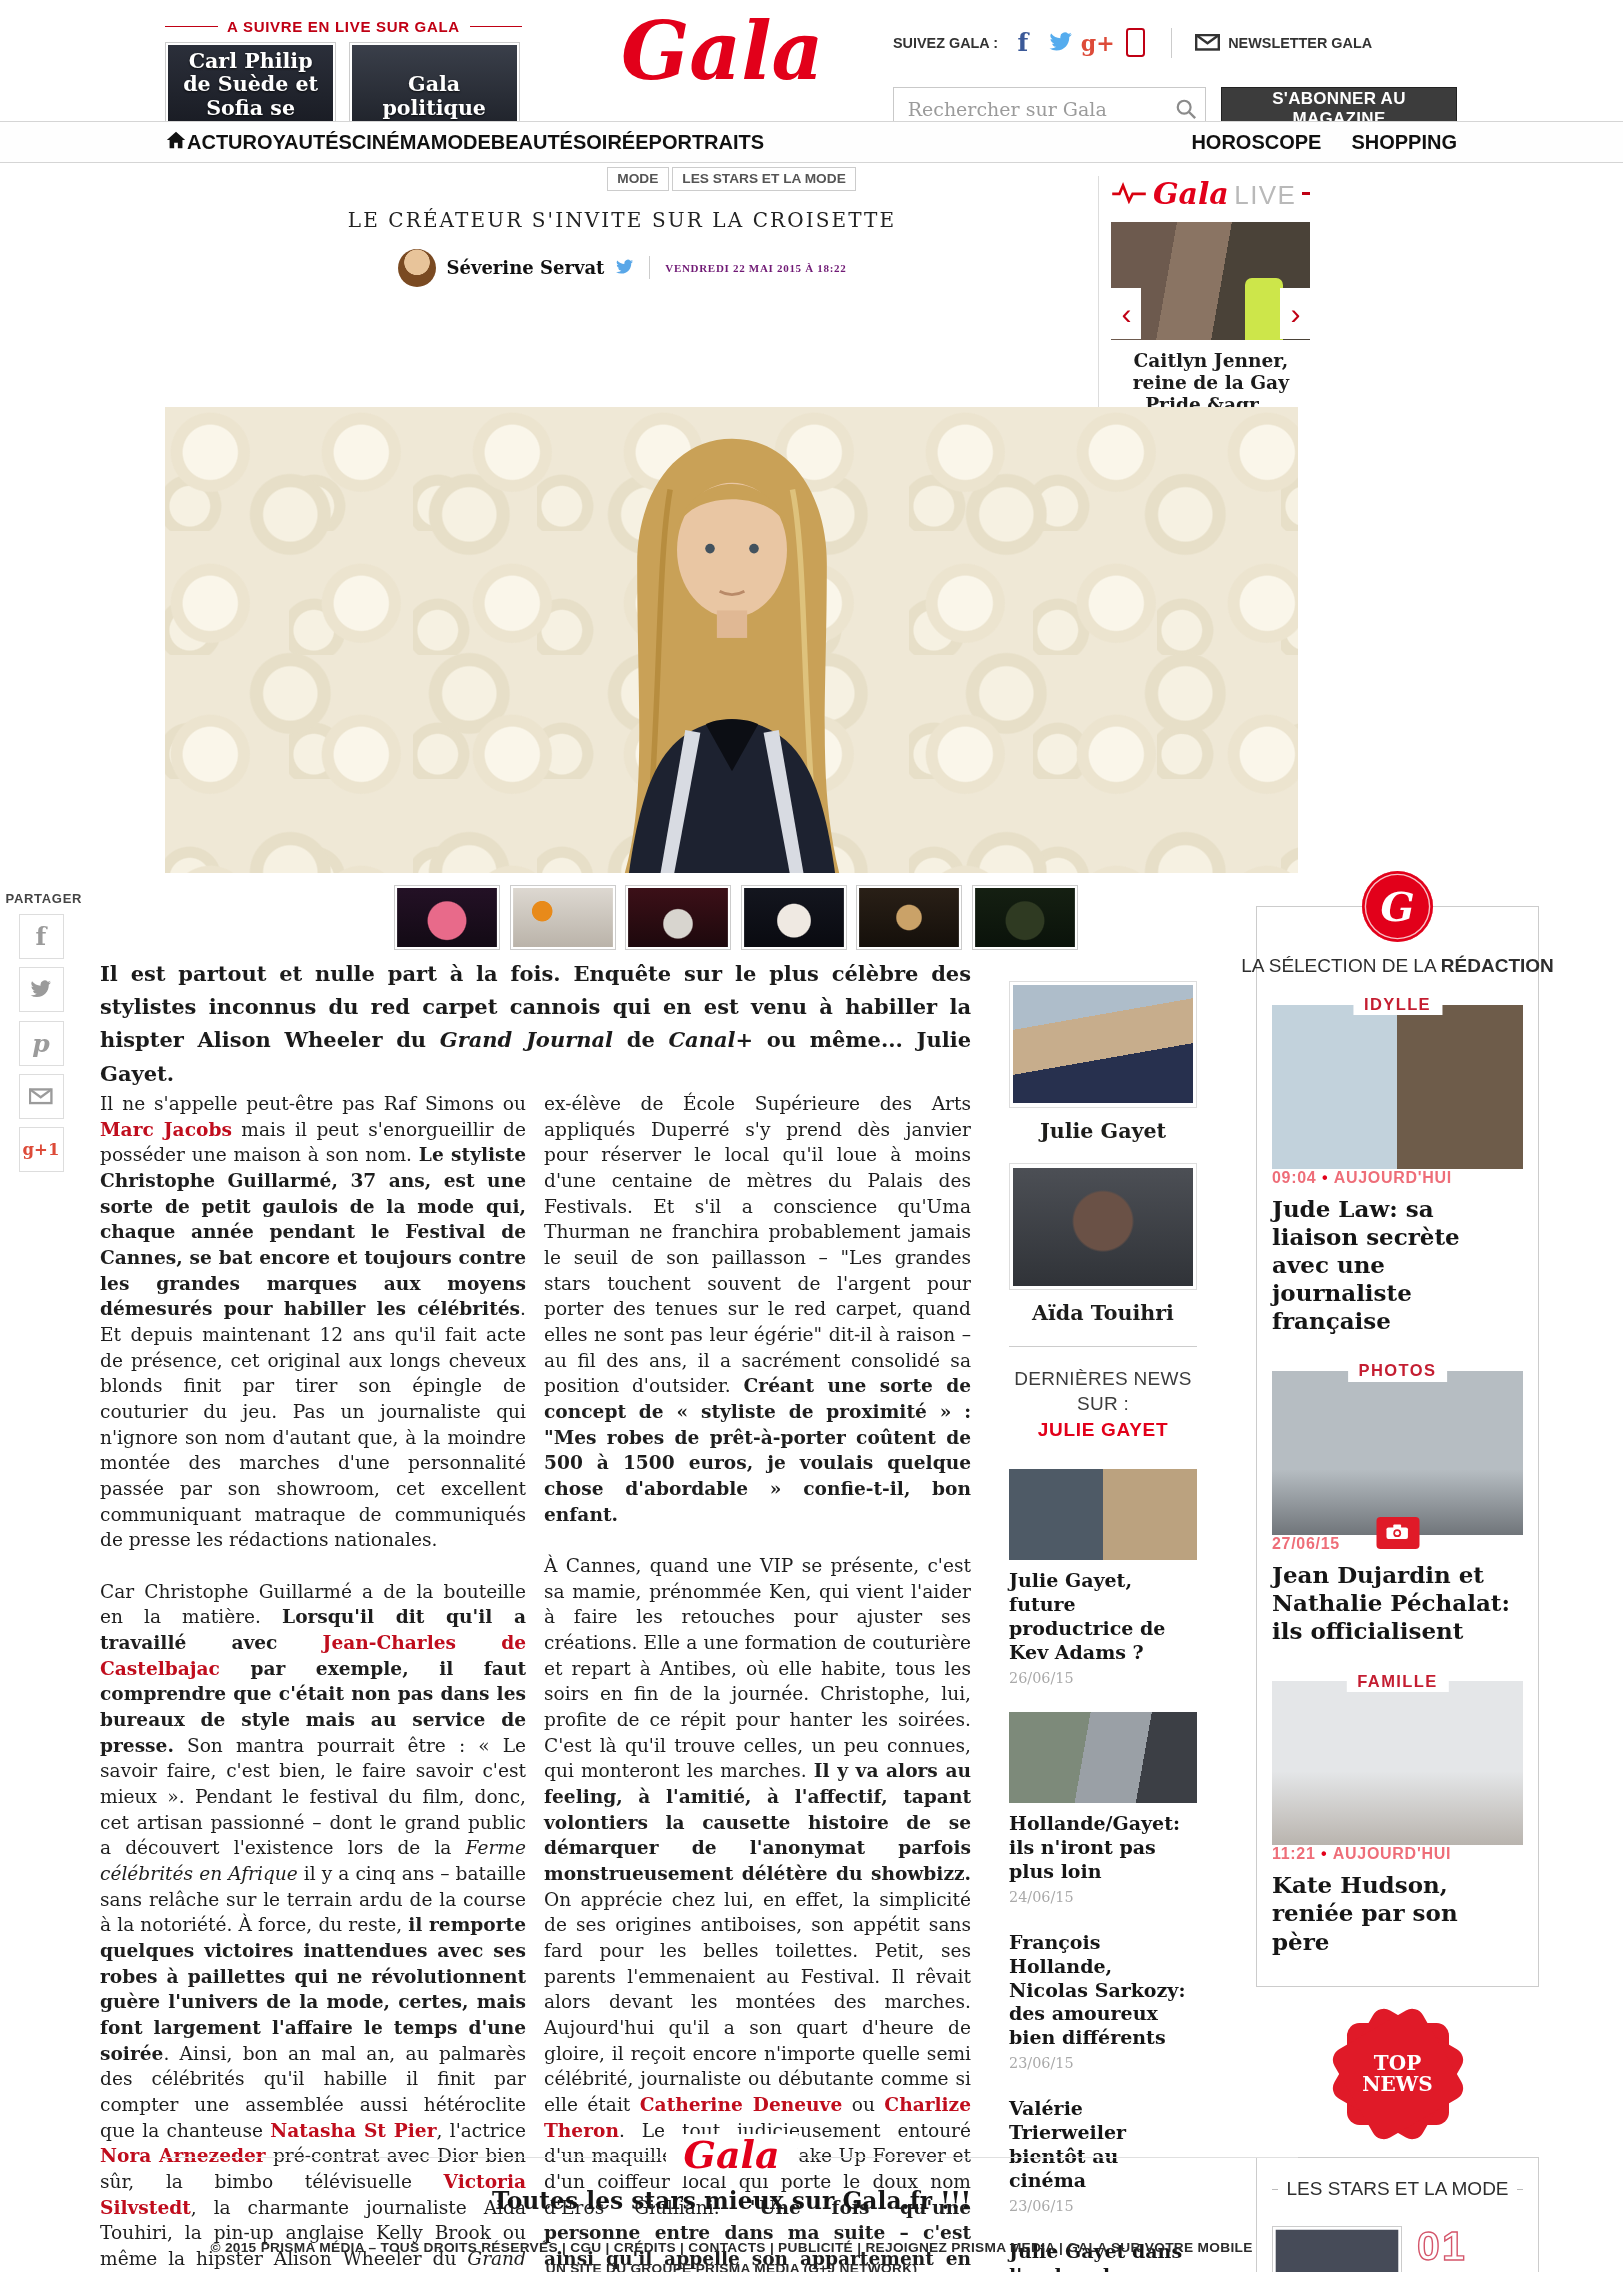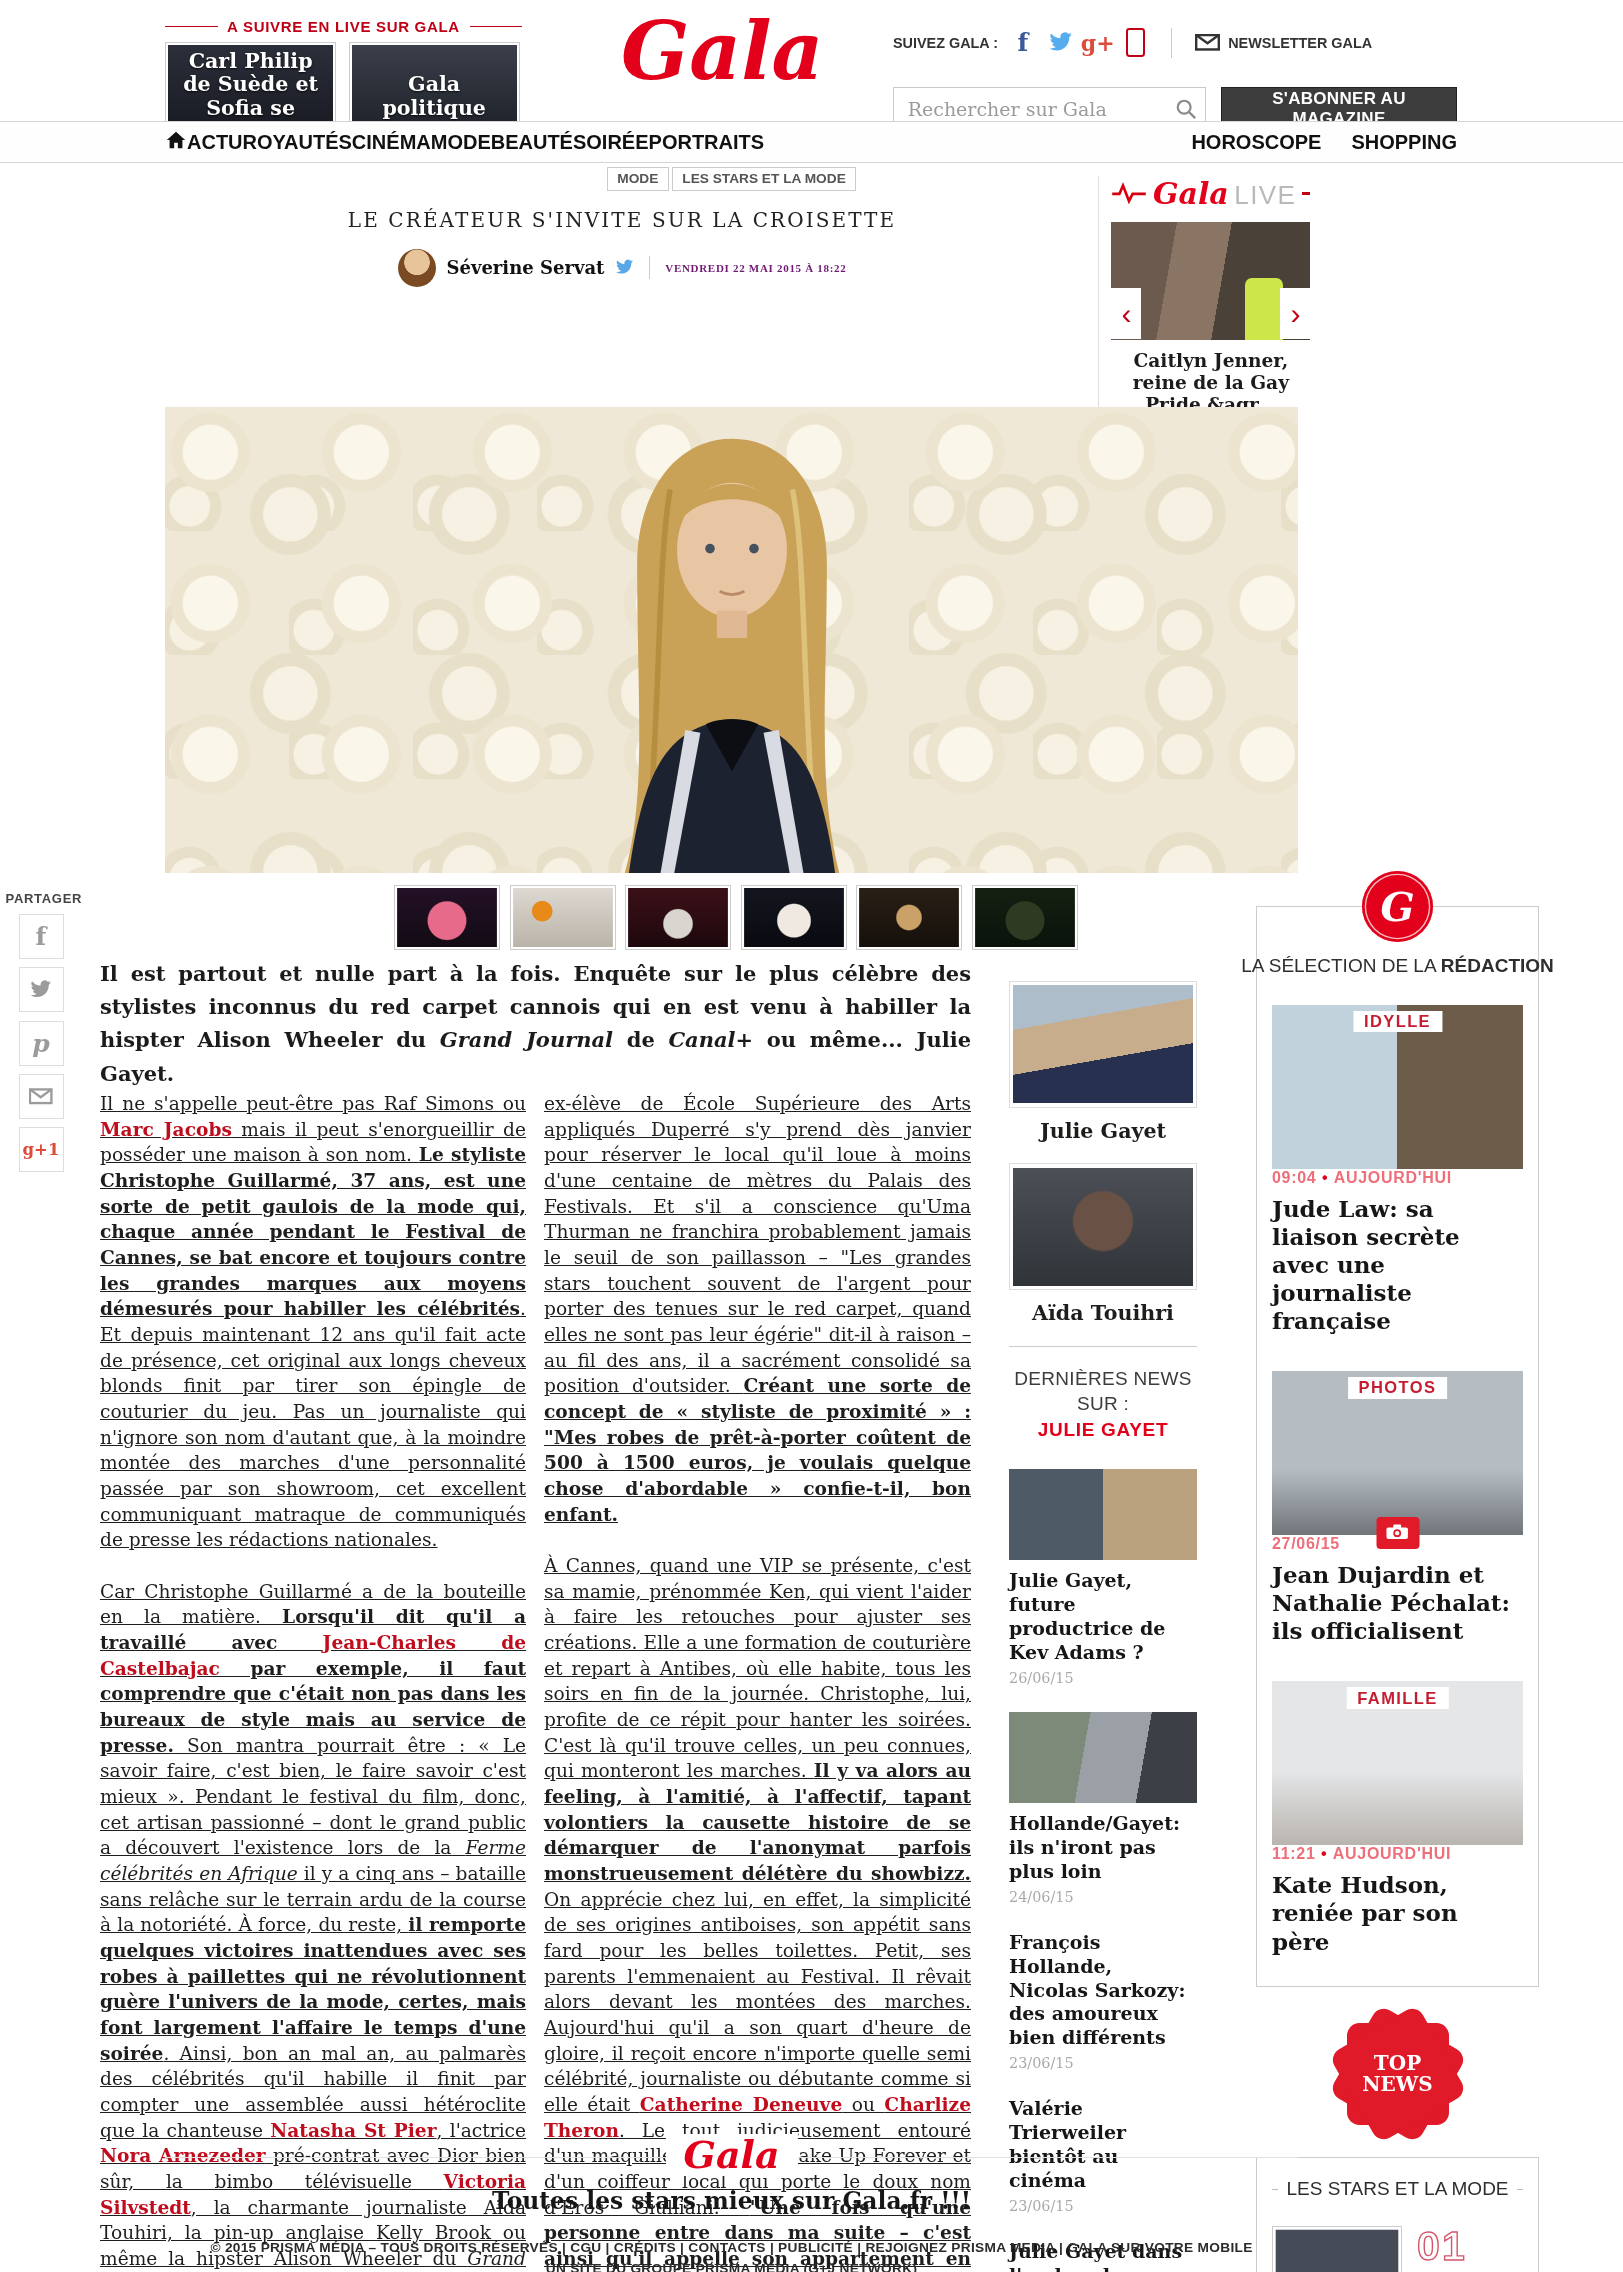--- a/index.html
+++ b/index.html
@@ -96,21 +96,21 @@
   .sh{display:flex;align-items:center;justify-content:center;width:43px;height:43px;margin:8.2px auto 0;
       border:0.7px solid #ddd;background:#fff;color:#9b9b9b;}
   .sh .glyph{font-family:"DejaVu Serif",serif;font-weight:bold;font-size:25px;}
   .sh-gp{color:#dd4b39;font-weight:bold;font-size:16.5px;font-family:"DejaVu Serif",serif;}
   
   .intro{left:100px;top:957px;width:871px;font-weight:bold;font-size:21px;line-height:1.58;
          text-align:justify;color:#1b1b1b;margin:0;}
   .col{font-size:18.6px;line-height:1.38;text-align:justify;color:#1e1e1e;}
   .colL{left:100px;top:1091px;width:426px;}
   .colR{left:544px;top:1091px;width:427px;}
-  .col p{margin:0 0 26px;text-decoration:underline;}
+  .col p{margin:0 0 26px;}
   
   .minibar{left:1009px;top:981px;width:188px;}
   .mb-card{border:0.7px solid #ddd;background:#fff;padding:3.4px;}
   .mb-photo{height:118px;}
   .pt1{background:linear-gradient(170deg,#aebdca 0 30%,#c7ad8c 30% 60%,#27304e 60% 100%);}
   .pt2{background:radial-gradient(circle at 50% 45%,#6a5146 0 26%,transparent 28%),linear-gradient(#4c4f55,#303338);}
   .mb-cap{text-align:center;font-family:"DejaVu Serif",serif;font-weight:bold;font-size:20.6px;margin:11px 0 20.6px;}
   .mb-sep{border-top:0.7px solid #ccc;margin:2.7px 0 19px;}
   .mb-head{text-align:center;font-size:19px;color:#3c3c3c;line-height:1.35;letter-spacing:0.3px;}
   .mb-head .name{color:#e2001a;font-weight:bold;letter-spacing:0.7px;}
@@ -126,21 +126,21 @@
            background:#e2001a;display:flex;align-items:center;justify-content:center;
            box-shadow:inset 0 0 0 2.7px #e2001a,inset 0 0 0 4.1px rgba(255,255,255,.75);}
   .g-badge span{color:#fff;font-family:"DejaVu Serif",serif;font-style:italic;font-weight:bold;font-size:40px;}
   .sel-box{margin-top:-36px;border:0.7px solid #ccc;background:#fff;padding:48px 15px 30px;}
   .rail-head{display:flex;align-items:center;gap:8.2px;font-size:19px;color:#2e2e2e;white-space:nowrap;justify-content:center;}
   .rail-head:before,.rail-head:after{content:"";flex:1;height:0.7px;background:#bbb;}
   .rail-head b{font-weight:bold;}
   .sel-item{position:relative;margin-top:36px;}
   .sel-item:first-of-type{margin-top:27.5px;}
   .sel-badge{position:absolute;top:-11px;left:50%;transform:translateX(-50%);z-index:2;background:#fff;
-             padding:1.4px 11px;color:#c41d31;font-weight:bold;font-size:16.5px;letter-spacing:1.4px;margin-top:17px;}
+             padding:1.4px 11px;color:#c41d31;font-weight:bold;font-size:16.5px;letter-spacing:1.4px;}
   .sel-img{display:block;height:164px;}
   .si0{background:linear-gradient(90deg,#c2d2dc 0 50%,#6e5c4a 50% 100%);}
   .si1{background:linear-gradient(#b6bdc2 0 60%,#70757a 100%);}
   .si2{background:linear-gradient(#e4e6e8 0 55%,#b9b4ae 100%);}
   .cam{position:absolute;left:50%;bottom:-13.7px;transform:translateX(-50%);width:43px;height:32px;
        background:#e01a28;border-radius:4.1px;display:flex;align-items:center;justify-content:center;z-index:2;}
   .sel-meta{display:block;color:#ee6e79;font-weight:bold;font-size:16px;letter-spacing:0.7px;}
   .sel-meta .dot{color:#e2001a;margin:0 5.5px;font-style:normal;}
   .sel-title{display:block;margin-top:8.2px;font-family:"DejaVu Serif",serif;font-weight:bold;
              font-size:23px;line-height:1.22;color:#161616;}

